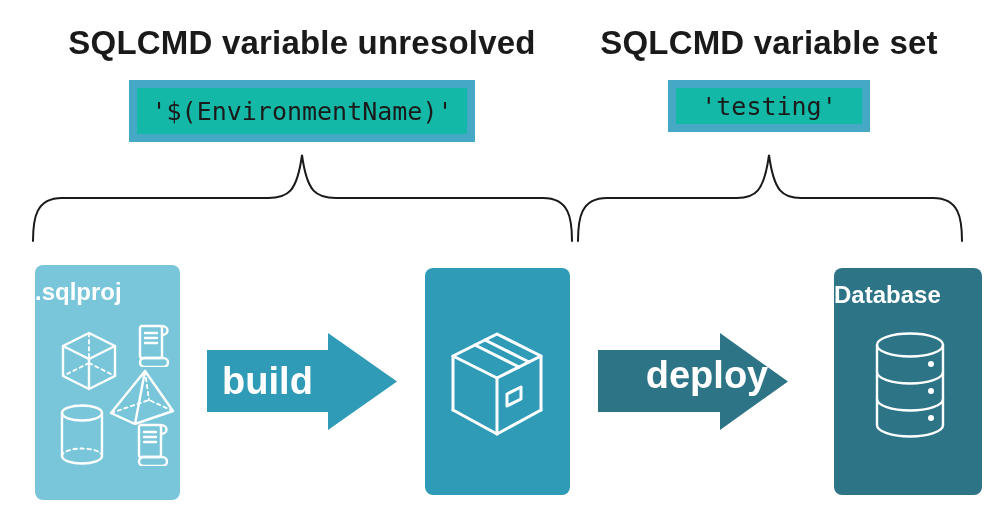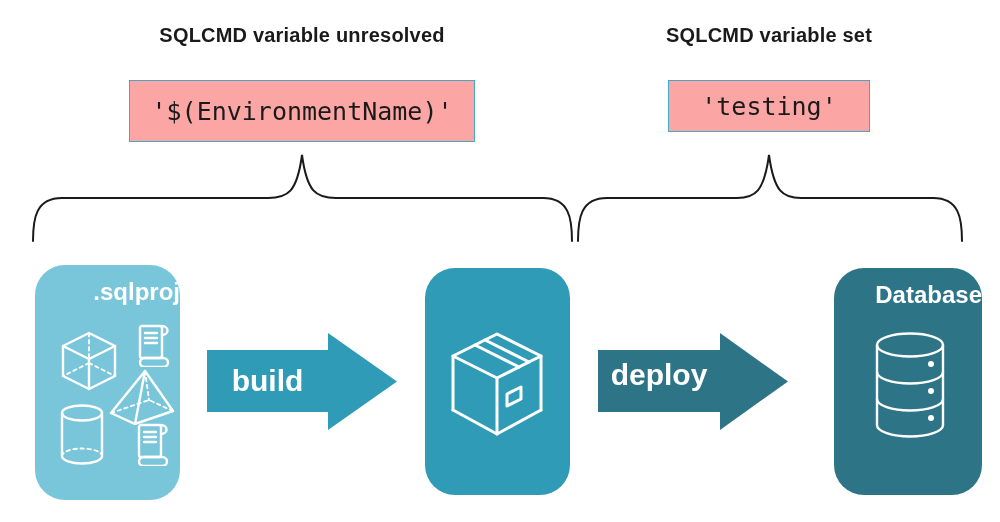--- a/index.html
+++ b/index.html
@@ -1,39 +1,39 @@
 <!DOCTYPE html>
 <html><head>
 <meta charset="utf-8">
 <style>
   html,body{margin:0;padding:0;background:#fff;}
   .stage{position:relative;width:1000px;height:522px;background:#fff;overflow:hidden;
          font-family:"Liberation Sans",sans-serif;color:#1a1a1a;}
   .abs{position:absolute;}
-  .heading{font-size:20px;font-weight:700;text-align:center;letter-spacing:.2px;}
-  .codebox{box-sizing:border-box;border:1px solid #b91c1c;background:#fca5a5;
+  .heading{font-size:33px;font-weight:700;text-align:center;letter-spacing:.2px;}
+  .codebox{box-sizing:border-box;border:8px solid #b91c1c;background:#14b8a6;
            display:flex;align-items:center;justify-content:center;}
   .codebox span{font-family:"DejaVu Sans Mono","Liberation Mono",monospace;
                 font-size:25px;color:#1a1a1a;white-space:pre;}
   .braces{left:0;top:0;width:1000px;height:522px;pointer-events:none;}
   .braces path{fill:none;stroke:currentColor;stroke-width:2;stroke-linecap:round;}
-  .node{box-sizing:border-box;border-radius:30px;display:flex;flex-direction:column;
-        align-items:flex-end;}
+  .node{box-sizing:border-box;border-radius:8px;display:flex;flex-direction:column;
+        align-items:flex-start;}
   .node-label{font-size:24px;font-weight:700;color:#fff;padding-top:13px;}
   .icon svg{display:block;}
   .icon path,.icon ellipse,.icon rect{fill:none;stroke:currentColor;stroke-width:2.4;
         stroke-linecap:round;stroke-linejoin:round;}
   .icon .dash{stroke-dasharray:3.5 3.5;stroke-width:1.8;}
   .icon .dot{fill:currentColor;stroke:none;}
   .icon.thick path{stroke-width:3;}
   .arrow{}
   .arrow svg{display:block;}
   .arrow polygon{fill:currentColor;}
   .arrow-label{display:flex;align-items:center;justify-content:center;
-               font-size:30px;font-weight:700;color:#fff;}
+               font-size:38px;font-weight:700;color:#fff;}
 </style>
 </head>
 <body>
 
 <div class="stage">
 
   <div class="abs heading" style="left:52px;top:24px;width:500px;">SQLCMD variable unresolved</div>
   <div class="abs heading" style="left:519px;top:24px;width:500px;">SQLCMD variable set</div>
 
   <div class="abs codebox" style="left: 129px; top: 80px; width: 346px; height: 62px; border-color: rgb(69, 169, 198);">
@@ -107,21 +107,21 @@
         <path d="M28 17 L72 39 M38 12 L82 34"></path>
         <path d="M60 66 L74 59 L74 71 L60 78 Z"></path>
       </svg>
     </div>
   </div>
 
   <div class="abs arrow" style="left: 598px; top: 333px; width: 190px; height: 97px; color: rgb(46, 116, 135);">
     <svg width="190" height="97" viewBox="0 0 190 97">
       <polygon points="0,17 122,17 122,0 190,48.5 122,97 122,79 0,79"></polygon>
     </svg>
-    <div class="abs arrow-label" style="left:0;top:17px;width:122px;height:50px;">deploy</div>
+    <div class="abs arrow-label" style="left:0;top:17px;width:122px;height:50px;padding-left:48px;">deploy</div>
   </div>
 
   <div class="abs node" style="left: 815px; top: 268px; width: 148px; height: 227px; background-color: rgb(46, 116, 135); margin-left: 19px;">
     <div class="node-label">Database</div>
     <div class="icon abs" style="left: 38px; top: 62px; color: rgb(255, 255, 255);">
       <svg width="76" height="110" viewBox="0 0 76 110">
         <ellipse cx="38" cy="15" rx="33" ry="11.5"></ellipse>
         <path d="M5 15 V95 M71 15 V95"></path>
         <path d="M5 95 A33 11.5 0 0 0 71 95"></path>
         <path d="M5 42 A33 11.5 0 0 0 71 42"></path>

